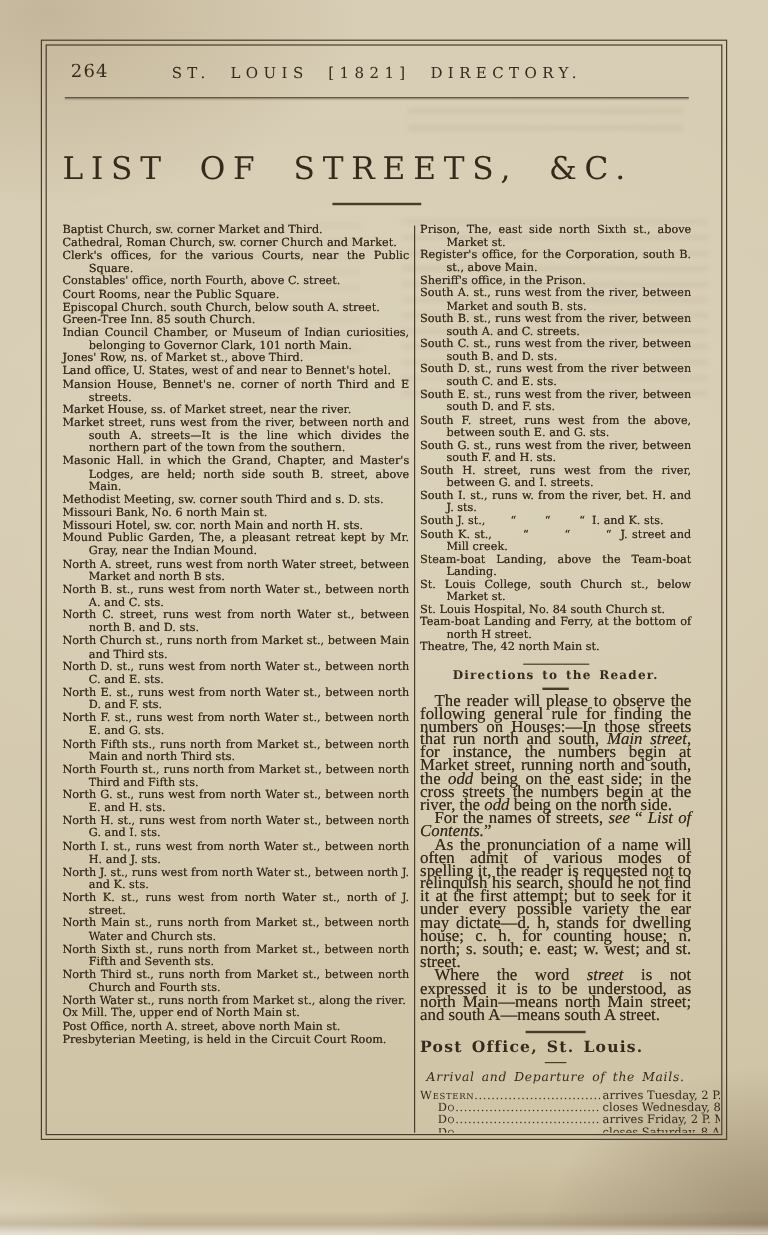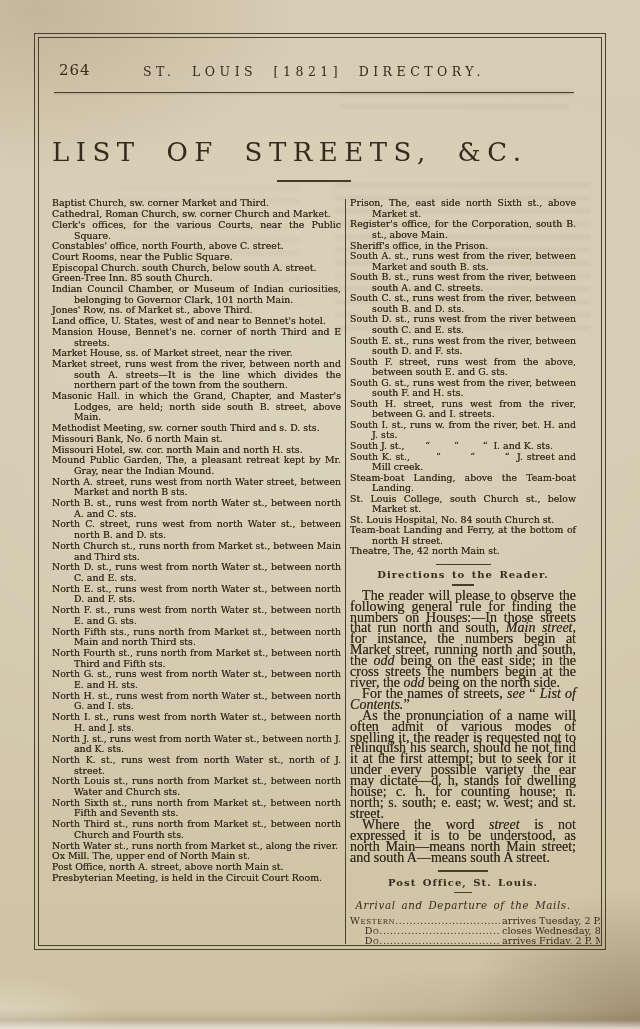--- a/index.html
+++ b/index.html
@@ -21,21 +21,21 @@
   .bleed.b2{left:120px;top:186px;width:180px;height:120px;
     background:repeating-linear-gradient(to bottom, rgba(122,100,72,.10) 0 4px, transparent 4px 13px);}
   .bleed.b3{left:340px;top:90px;width:230px;height:28px;
     background:repeating-linear-gradient(to bottom, rgba(122,100,72,.14) 0 5px, transparent 5px 14px);}
   .bottom-edge{position:absolute;left:0;right:0;bottom:0;height:20px;
     background:linear-gradient(to bottom, transparent, rgba(120,100,70,.22) 55%, rgba(233,229,220,.85));}
 
   .frame-outer{position:absolute;left:34px;top:33px;width:570px;height:915px;
     border:1.2px solid #4a3e2c;}
   .frame-inner{position:absolute;inset:3px;border:1.1px solid #4a3e2c;}
-  .content{position:absolute;inset:1px;padding:8px 24px 0 12px;overflow:hidden;margin-top:11px;}
+  .content{position:absolute;inset:1px;padding:8px 24px 0 12px;overflow:hidden;}
 
   .header{position:relative;height:26px;}
   .page-num{position:absolute;left:7px;top:3px;font-size:15px;letter-spacing:1px;}
   .running-title{text-align:center;font-size:12.5px;letter-spacing:4.5px;word-spacing:8px;padding-top:6px;white-space:nowrap;}
   .header-rule{border:0;border-top:1.4px solid #473b29;margin:8px 2px 0 2px;box-shadow:0 1.5px 0 rgba(71,59,41,.18);}
 
   .page-title{margin:44px 0 0 0;text-align:left;font-weight:normal;
     font-size:26px;letter-spacing:6.5px;word-spacing:11px;white-space:nowrap;}
   .title-rule{width:74px;height:2.4px;background:#473b29;margin:13px auto 0 auto;}
 
@@ -53,21 +53,21 @@
   .w55{width:55px;margin-top:7px;margin-bottom:4px;}
   .w22{width:22px;height:1.6px;margin-top:4px;margin-bottom:5px;}
   .w50{width:50px;margin-top:7px;margin-bottom:4px;}
   .w18{width:18px;margin-top:4px;margin-bottom:3px;}
 
   .dir-heading{margin:4px 0 0 0;text-align:center;font-size:10px;font-weight:bold;
     letter-spacing:1px;word-spacing:2px;}
   .directions p{margin:0;font-size:14px;line-height:10.9px;text-align:justify;
     text-indent:12px;text-shadow:0 0 .35px rgba(54,42,28,.8);font-family:Liberation Serif, serif;}
 
-  .po-heading{margin:5px 0 0 0;text-align:center;font-size:10px;font-weight:bold;
+  .po-heading{margin:5px 0 0 0;font-size:13px;font-weight:bold;
     letter-spacing:1px;word-spacing:2px;}
   .mails-sub{margin-top:6px;margin-bottom:5px;text-align:center;font-style:italic;
     font-size:10.3px;letter-spacing:.6px;word-spacing:2px;}
 
   .mail-line{display:flex;font-size:9.6px;line-height:10.3px;white-space:nowrap;}
   .mail-left{display:flex;width:150px;overflow:hidden;flex:0 0 150px;}
   .mail-name{font-variant:small-caps;letter-spacing:.6px;white-space:pre;}
   .mail-leader{flex:1;overflow:hidden;white-space:nowrap;letter-spacing:.5px;color:#3d3020;}
   .mail-info{padding-left:2px;}
 </style>
@@ -154,21 +154,21 @@
             <div class="entry">North G. st., runs west from north Water st., between north E. and H. sts.</div>
 
             <div class="entry">North H. st., runs west from north Water st., between north G. and I. sts.</div>
 
             <div class="entry">North I. st., runs west from north Water st., between north H. and J. sts.</div>
 
             <div class="entry">North J. st., runs west from north Water st., between north J. and K. sts.</div>
 
             <div class="entry">North K. st., runs west from north Water st., north of J. street.</div>
 
-            <div class="entry">North Louis st., runs north from Market st., between north Water and Church sts.</div>
+            <div class="entry">North Main st., runs north from Market st., between north Water and Church sts.</div>
 
 
             <div class="entry">North Sixth st., runs north from Market st., between north Fifth and Seventh sts.</div>
 
             <div class="entry">North Third st., runs north from Market st., between north Church and Fourth sts.</div>
 
             <div class="entry">North Water st., runs north from Market st., along the river.</div>
 
             <div class="entry">Ox Mill. The, upper end of North Main st.</div>
 

